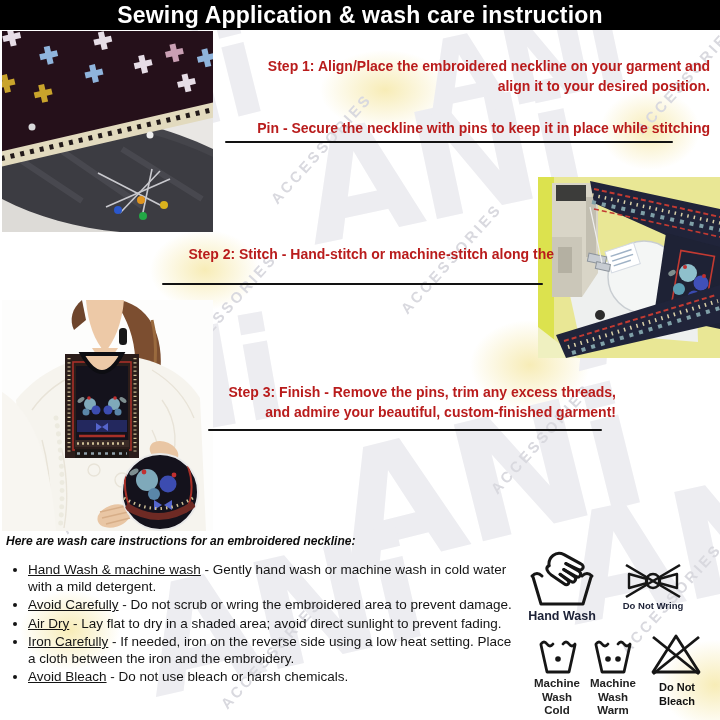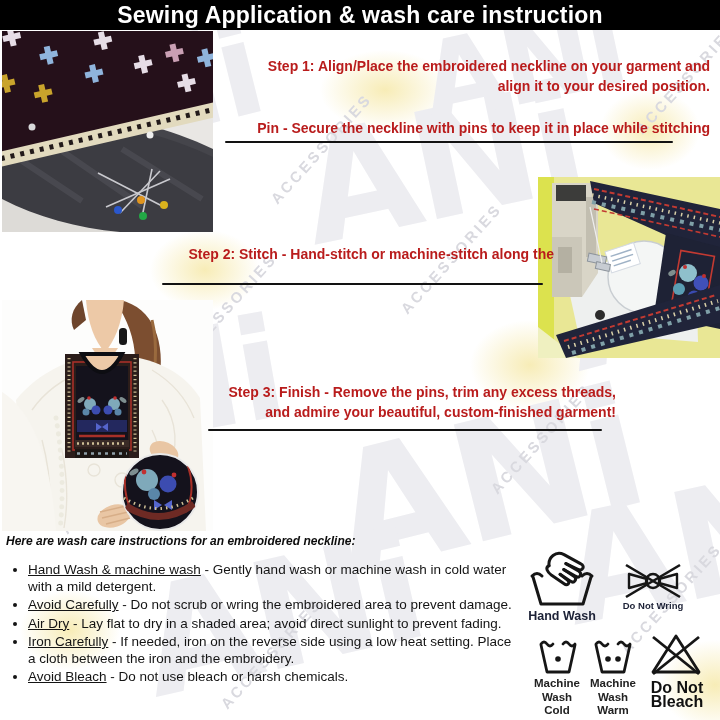--- a/index.html
+++ b/index.html
@@ -54,21 +54,21 @@
   
   .care-icon{position:absolute;z-index:2;}
   .icon-label{
     position:absolute;z-index:2;font-weight:bold;color:#1c2136;text-align:center;
     white-space:pre-line;
   }
   #lbl-handwash{left:520px;top:609px;width:84px;font-size:12.5px;}
   #lbl-wring{left:612px;top:600px;width:82px;font-size:9.5px;}
   #lbl-mwc{left:522px;top:677px;width:70px;font-size:11.5px;line-height:13.5px;color:#222;}
   #lbl-mww{left:578px;top:677px;width:70px;font-size:11.5px;line-height:13.5px;color:#222;}
-  #lbl-dnb{left:648px;top:681px;width:58px;font-size:16px;line-height:13.5px;color:#111;}
+  #lbl-dnb{left:648px;top:681px;width:58px;font-size:11px;line-height:13.5px;color:#111;}
 </style>
 </head>
 <body>
 
 <div class="canvas">
 
   <div class="wm-layer">
     <div class="glow" style="left:320px;top:50px;width:130px;height:80px;"></div>
     <div class="glow" style="left:600px;top:90px;width:100px;height:80px;"></div>
     <div class="glow" style="left:150px;top:230px;width:110px;height:80px;"></div>

